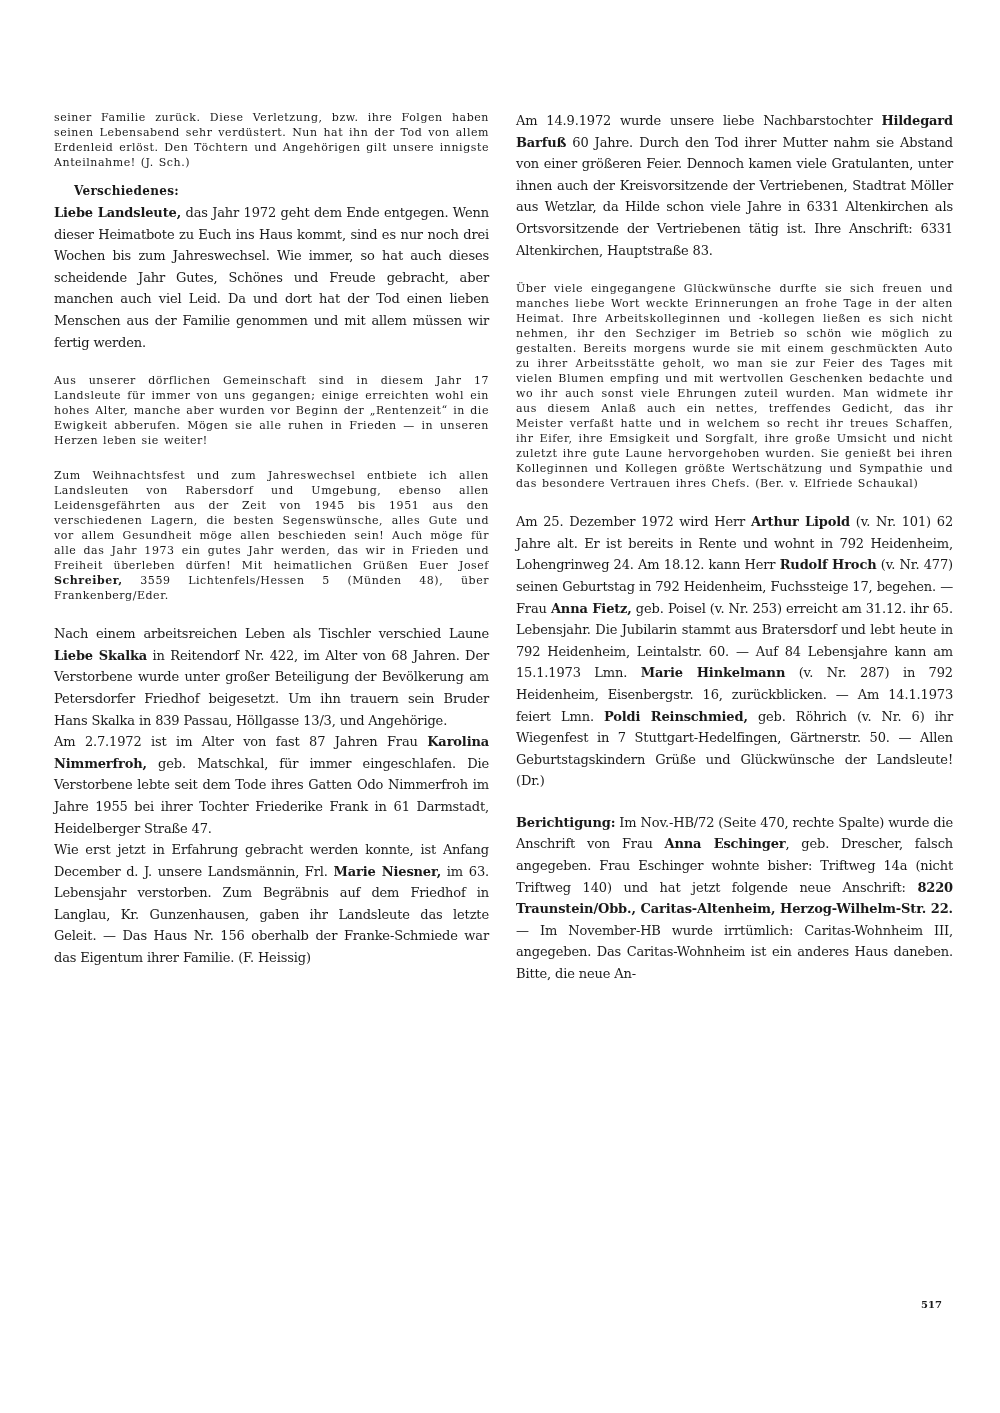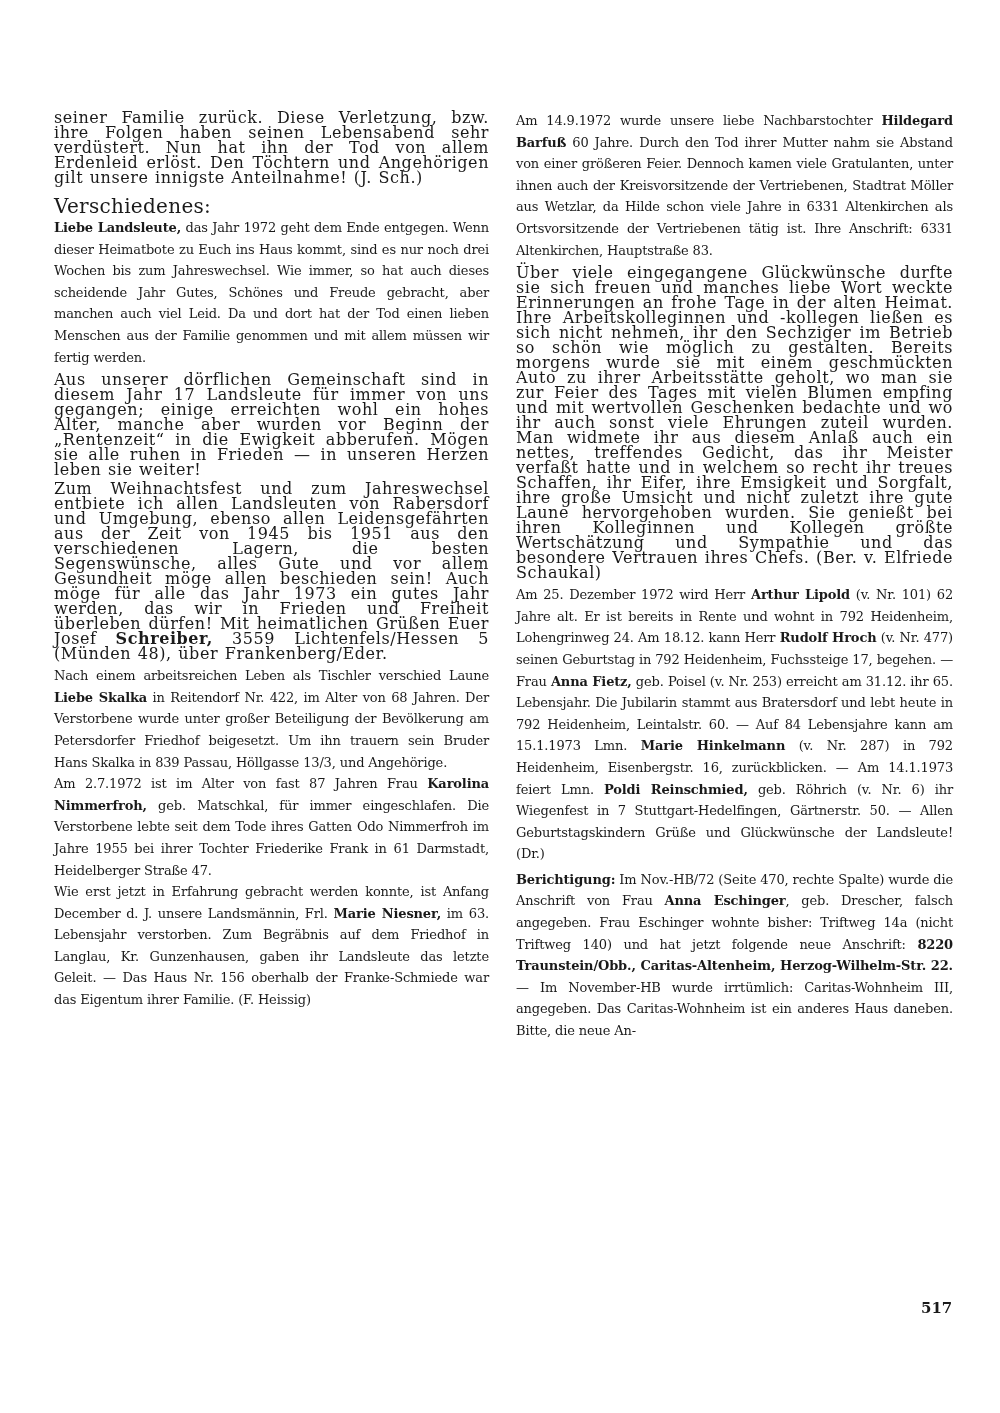--- a/index.html
+++ b/index.html
@@ -1,29 +1,29 @@
 <!DOCTYPE html>
 <html><head>
 <meta charset="utf-8">
 <style>
   html, body { margin: 0; padding: 0; background: #ffffff; }
   body { width: 1000px; height: 1413px; position: relative; overflow: hidden; color: #1a1a1a; }
   .col { position: absolute; font-family: "DejaVu Serif", serif; }
   #col-left { left: 54px; top: 110px; width: 435px; }
   #col-right { left: 516px; top: 110px; width: 437px; }
   p { margin: 0; text-align: justify; hyphens: none; }
-  .sm { font-size: 16px; line-height: 15px; letter-spacing: 0.55px; word-spacing: 1px; }
+  .sm { font-size: 11px; line-height: 15px; letter-spacing: 0.55px; word-spacing: 1px; }
   .lg { font-size: 13px; line-height: 21.6px; letter-spacing: -0.15px; }
-  .head { font-size: 20px; font-weight: normal; line-height: 22px; letter-spacing: 0.3px; }
+  .head { font-size: 12px; font-weight: bold; line-height: 22px; letter-spacing: 0.3px; margin-left: 20px; }
   b { font-weight: bold; }
-  .gap4 { margin-top: 4px; }
+  .gap4 { margin-top: 20px; }
   .gap6 { }
   .gap10 { margin-top: 10px; }
   .gap20 { margin-top: 24px; }
-  #page-number { position: absolute; left: 921px; top: 1299px; font-family: "DejaVu Serif", serif; font-weight: bold; font-size: 15px; }
+  #page-number { position: absolute; left: 921px; top: 1299px; font-family: "DejaVu Serif", serif; font-weight: bold; font-size: 10px; }
 </style>
 </head>
 <body>
 
 <div id="col-left" class="col">
   <p class="sm">seiner Familie zurück. Diese Verletzung, bzw. ihre Folgen haben seinen Lebensabend sehr verdüstert. Nun hat ihn der Tod von allem Erdenleid erlöst. Den Töchtern und Angehörigen gilt unsere innigste Anteilnahme! (J. Sch.)</p>
 
   <div class="head gap10">Verschiedenes:</div>
 
   <p class="lg gap6"><b>Liebe Landsleute,</b><span> das Jahr 1972 geht dem Ende entgegen. Wenn dieser Heimatbote zu Euch ins Haus kommt, sind es nur noch drei Wochen bis zum Jahreswechsel. Wie immer, so hat auch dieses scheidende Jahr Gutes, Schönes und Freude gebracht, aber manchen auch viel Leid. Da und dort hat der Tod einen lieben Menschen aus der Familie genommen und mit allem müssen wir fertig werden.</span></p>

